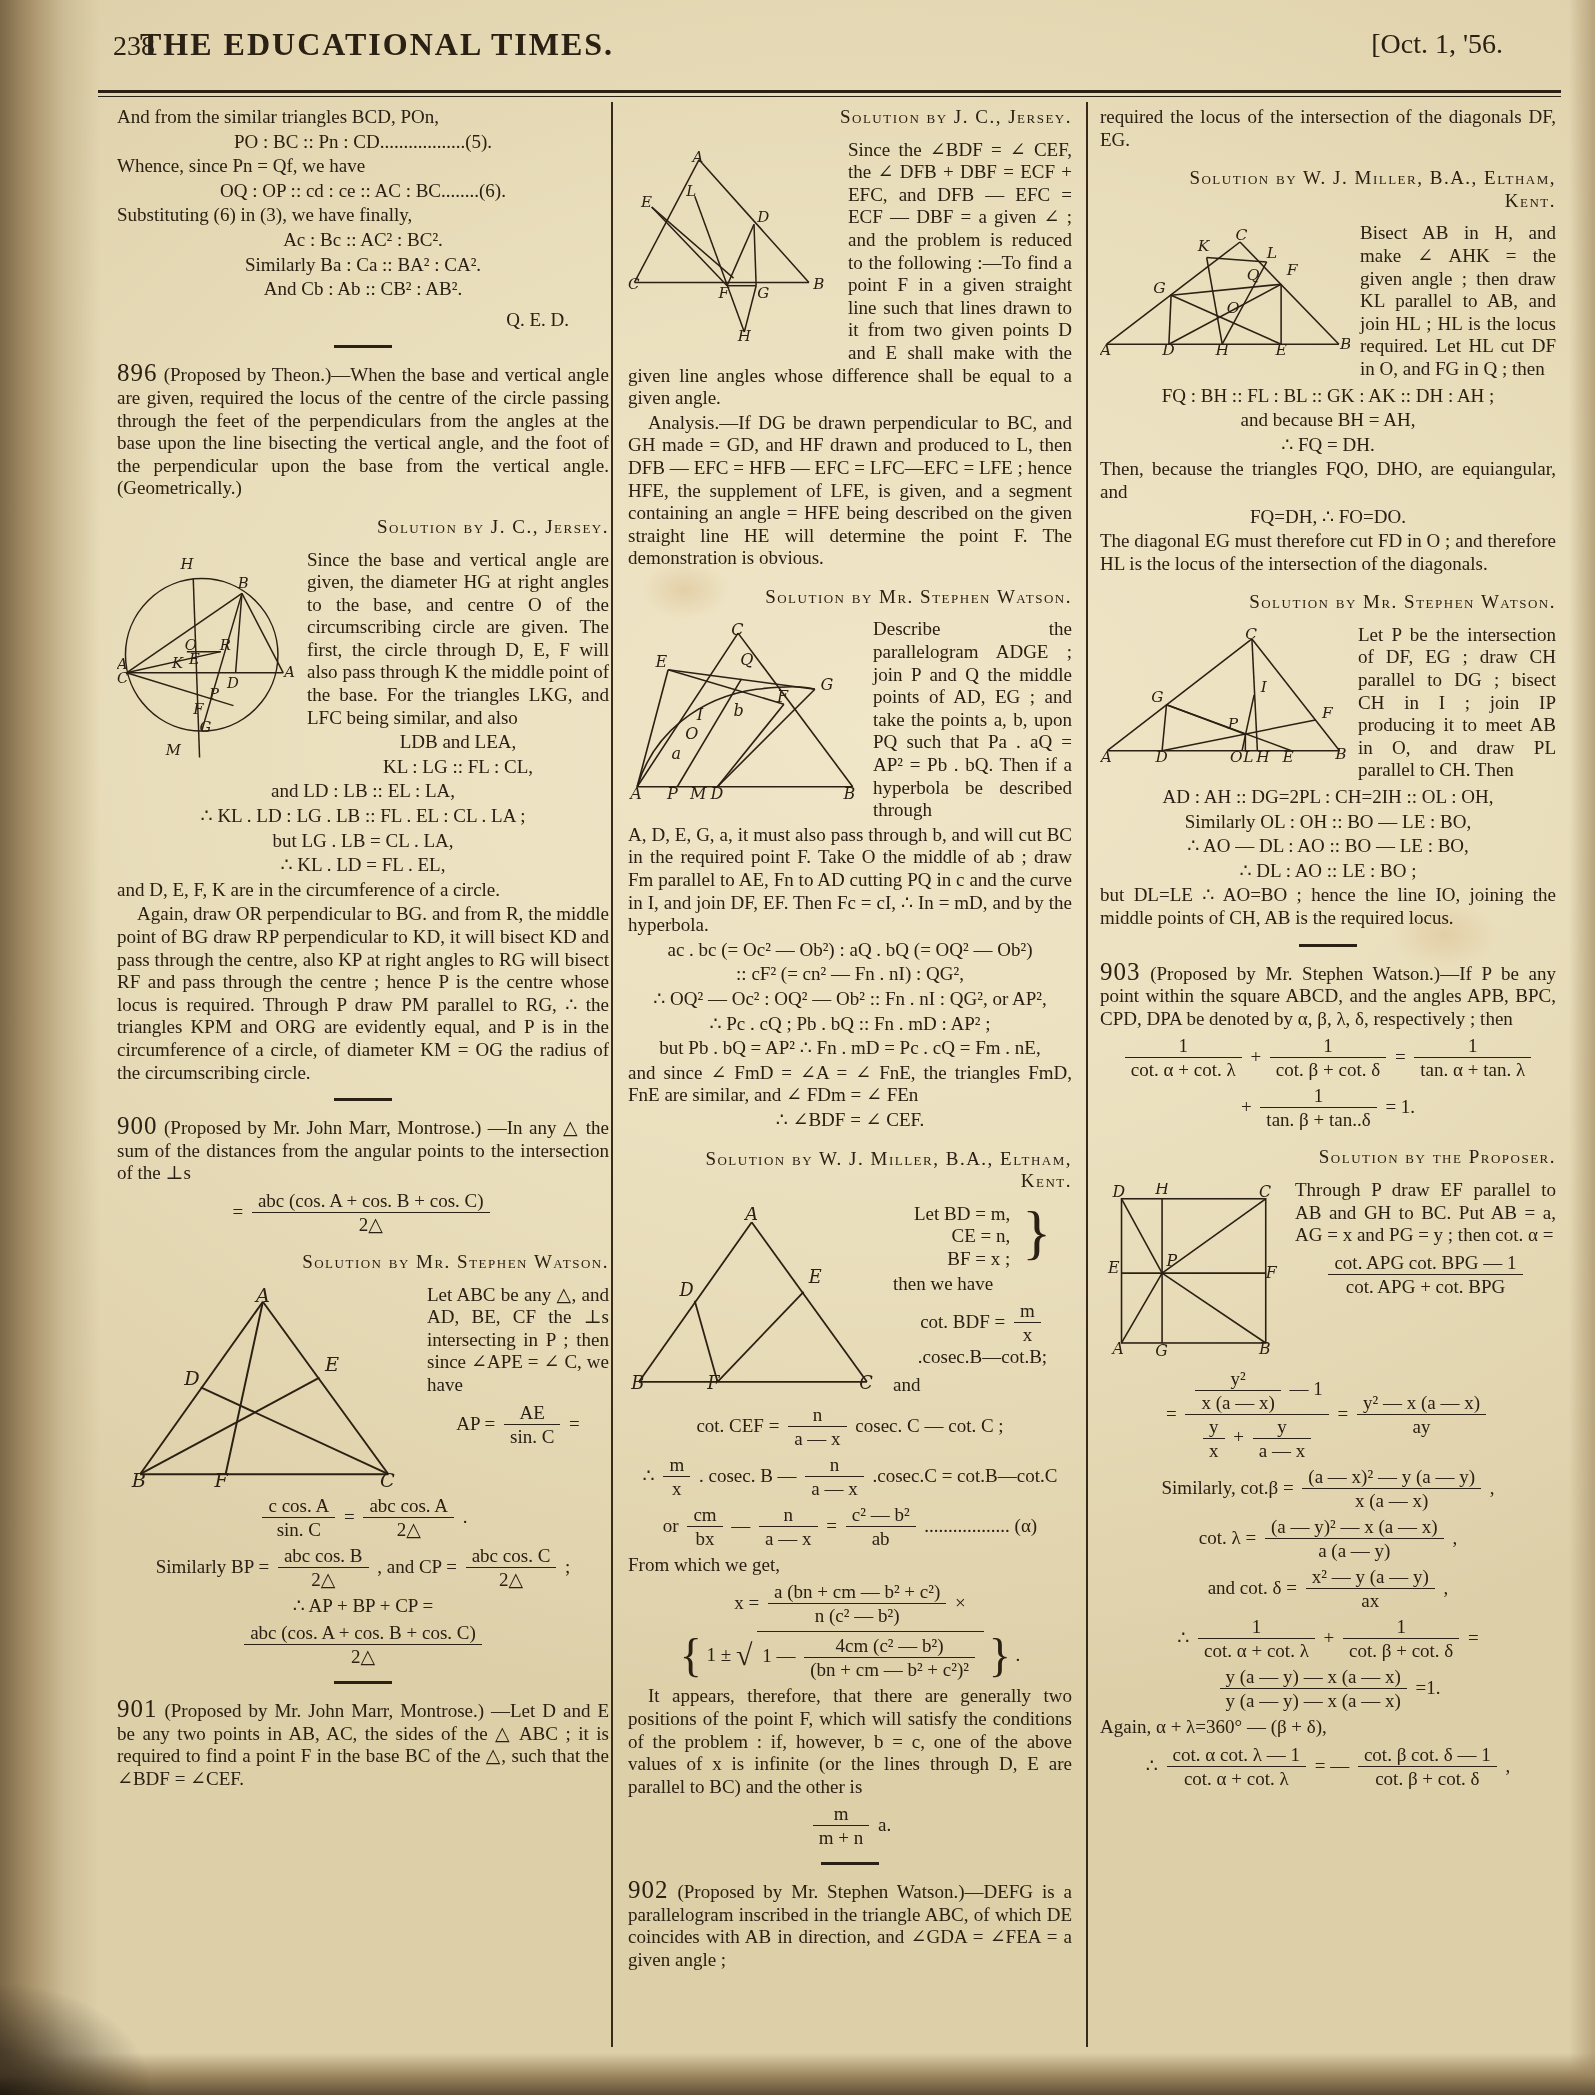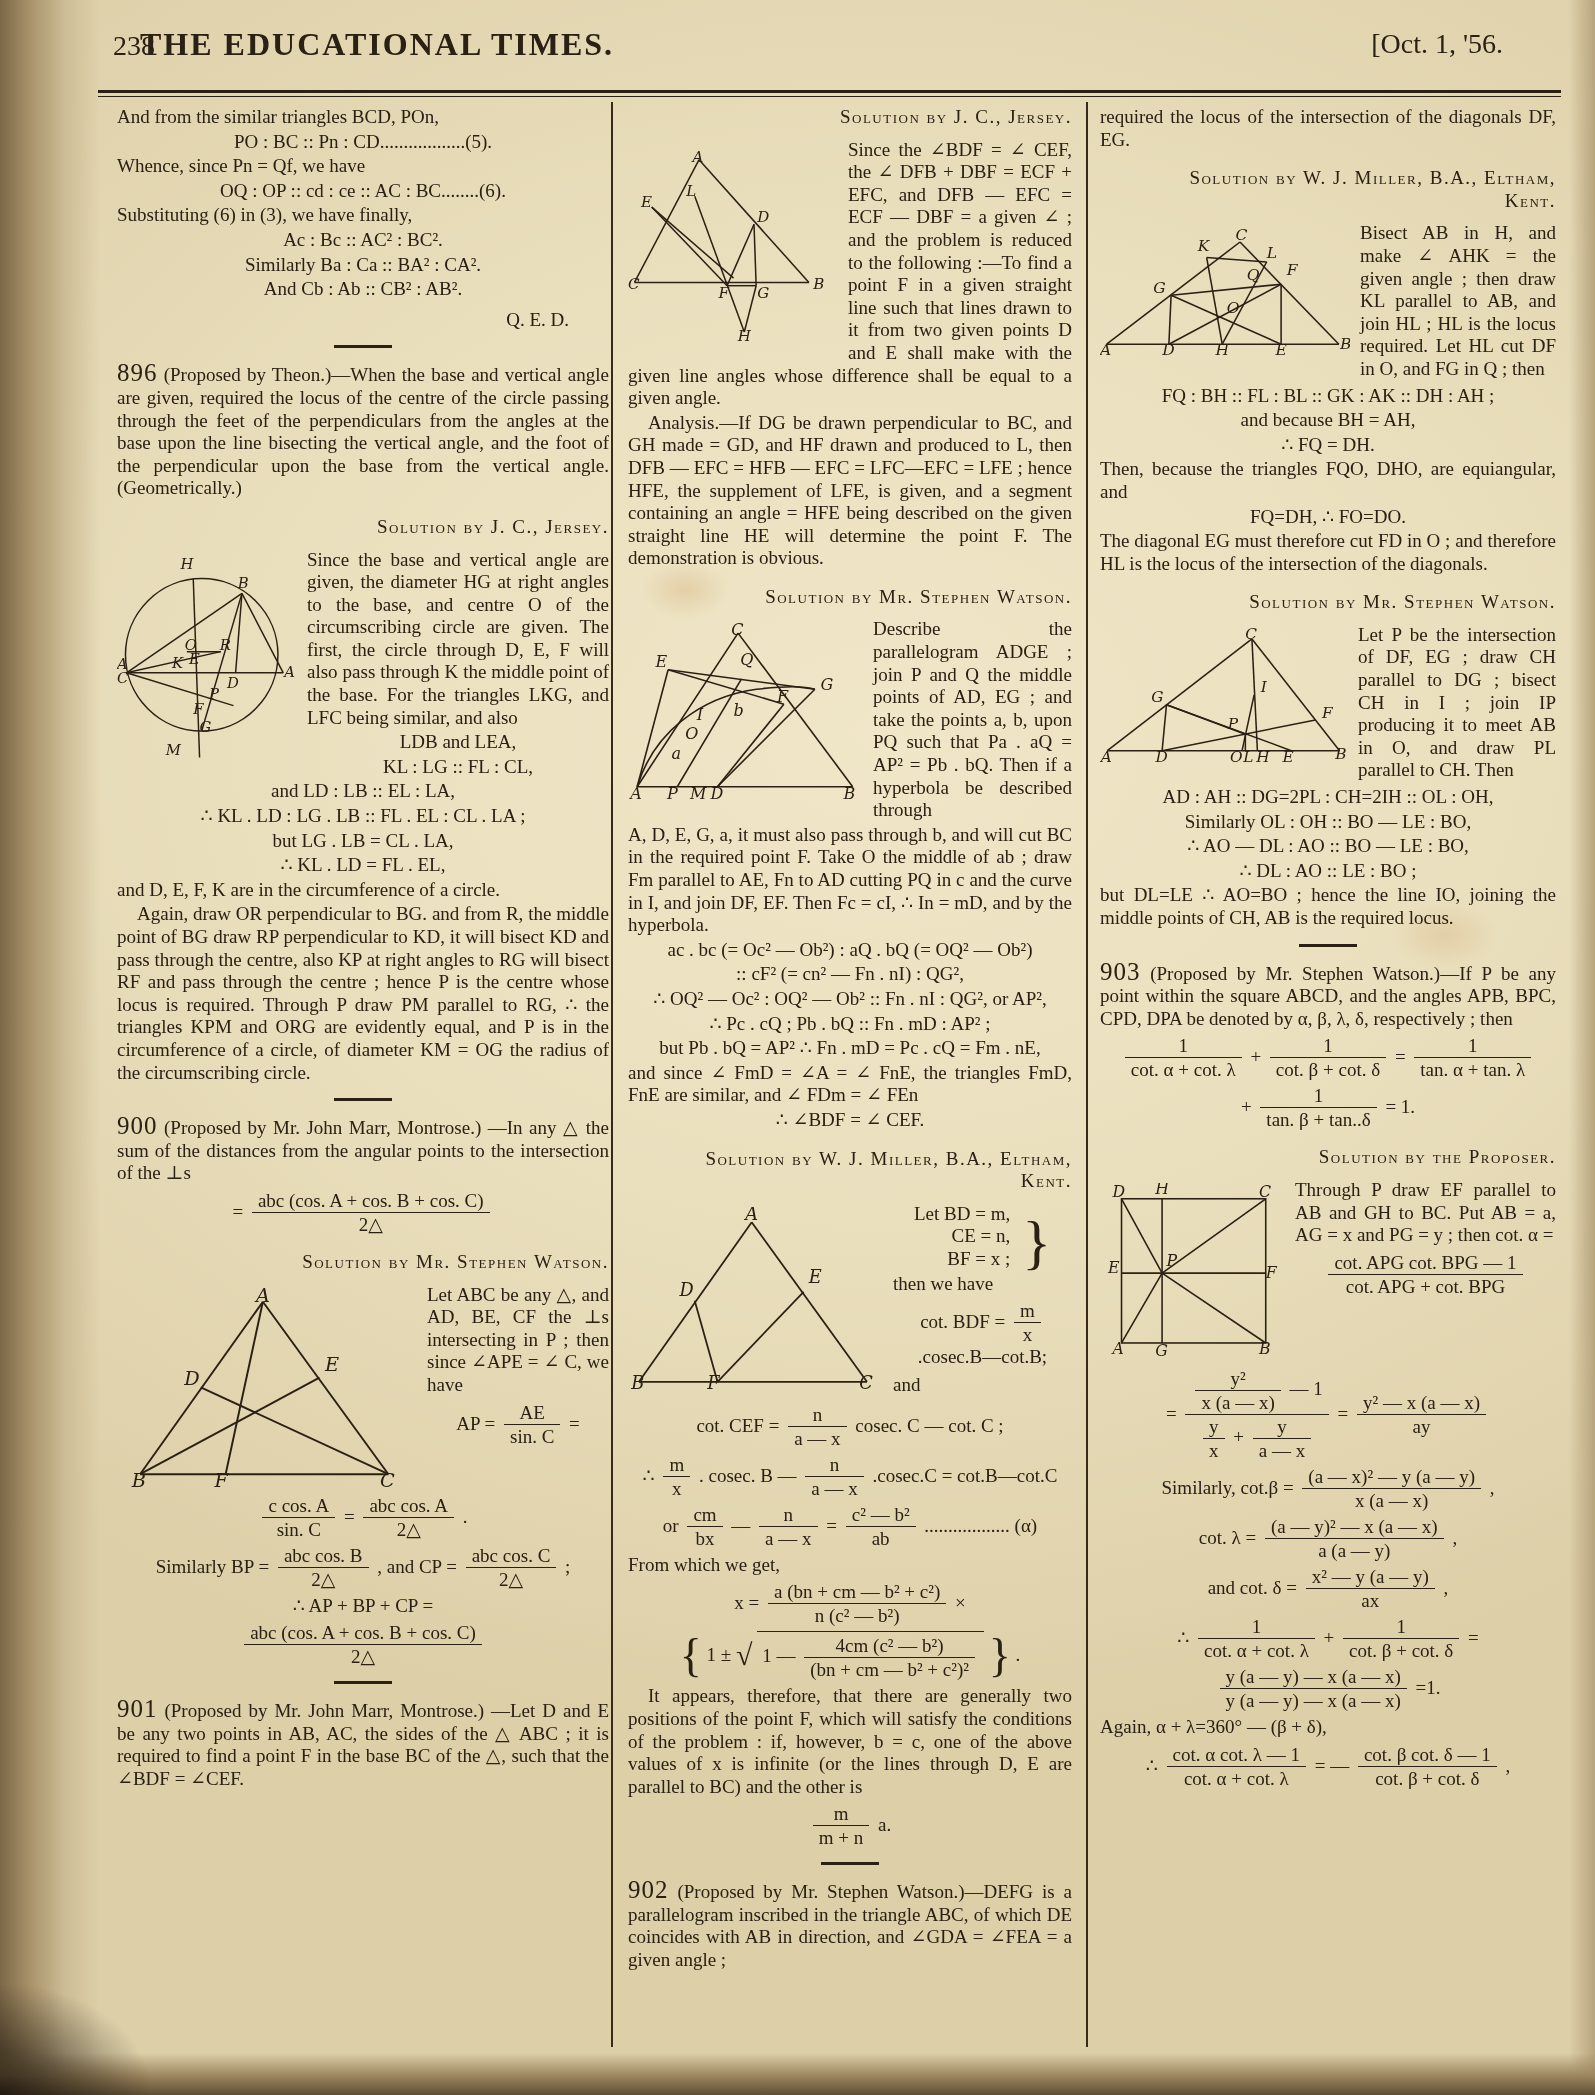--- a/index.html
+++ b/index.html
@@ -44,21 +44,21 @@
   .fm > span{vertical-align:middle;}
   .frac{display:inline-block;text-align:center;vertical-align:middle;margin:0 4px;line-height:21px;}
   .frac .n{display:block;padding:0 6px 1px;border-bottom:1.6px solid #2a2013;}
   .frac .d{display:block;padding:1px 6px 0;}
   .vinc{border-top:1.8px solid #2a2013;padding:3px 5px 0;display:inline-block;vertical-align:middle;}
   .bb{font-size:46px;font-weight:400;vertical-align:middle;line-height:0;}
   .rad{font-size:30px;vertical-align:middle;}
   .figL{float:left;margin:4px 10px 2px 0;}
   svg line,svg path,svg circle,svg polyline,svg rect{stroke:#2a2013;stroke-width:1.4;fill:none;}
   .flab{font:italic 14px "DejaVu Serif",serif;fill:#2a2013;stroke:none;}
-  .brace-row{display:flex;justify-content:center;align-items:flex-end;gap:12px;text-indent:0;margin:2px 0;}
+  .brace-row{display:flex;justify-content:center;align-items:flex-start;gap:12px;text-indent:0;margin:2px 0;}
   .brace-lines{text-align:right;}
   .rb{font-size:60px;font-weight:400;line-height:58px;}
   .clr{clear:both;}
 </style>
 </head>
 <body>
 
 <div class="page"></div>
 <div class="edgeL"></div>
 <div class="edgeR"></div>

